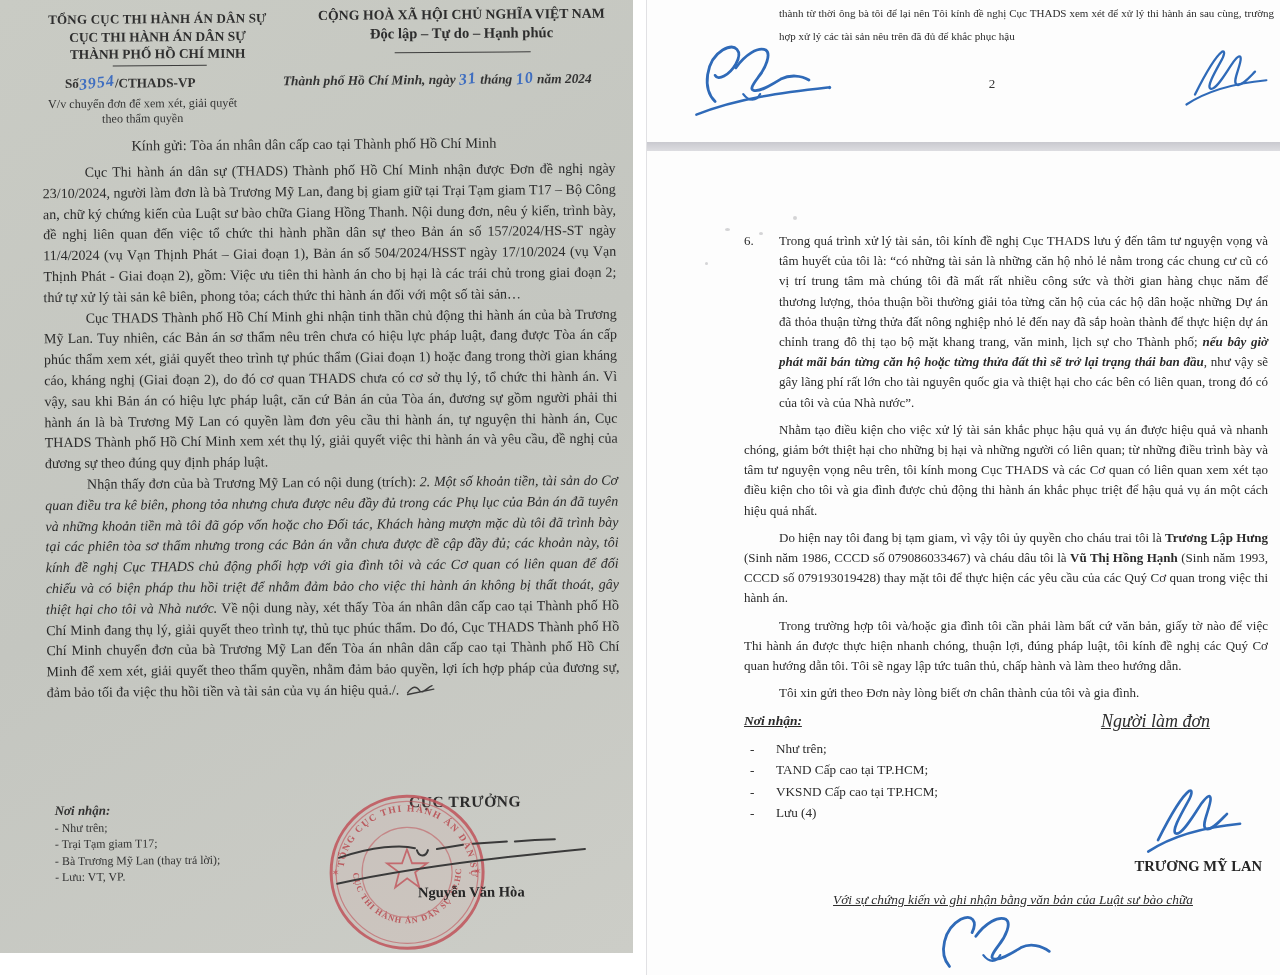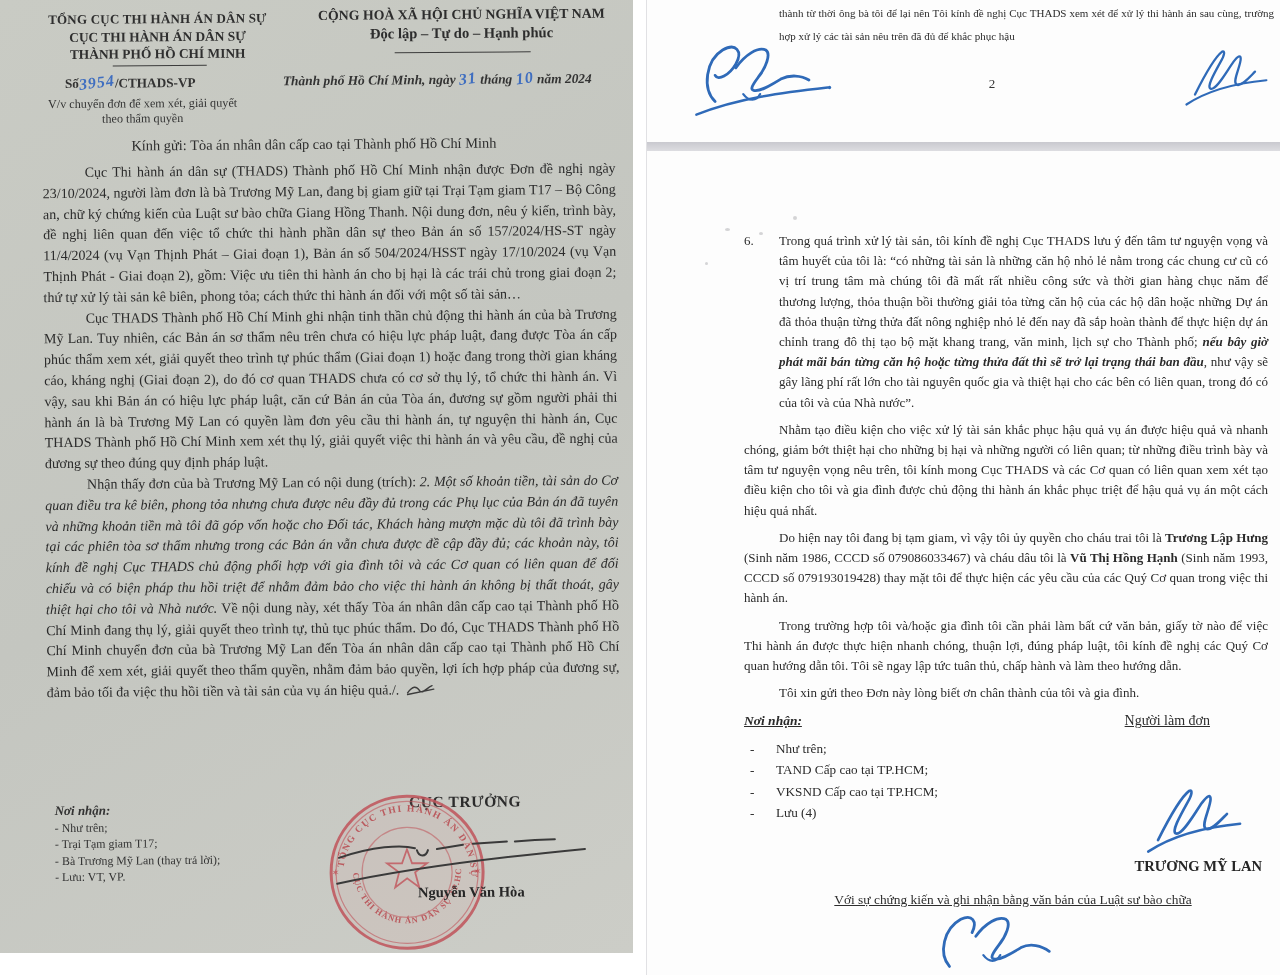--- a/index.html
+++ b/index.html
@@ -57,28 +57,28 @@
   .rdoc-main p{margin:0 0 7px 0;}
   .cont{margin-left:35px;}
   .item6{position:relative;padding-left:35px;}
   .item6 .no{position:absolute;left:0;top:0;text-indent:0;}
   .indent{text-indent:35px;}
   .q{}
   .qb{font-style:italic;font-weight:700;}
   .bname{font-weight:700;}
   .footer-row{display:flex;justify-content:space-between;align-items:flex-start;margin-top:8px;}
   .nn-label{font-weight:700;font-style:italic;text-decoration:underline;font-size:13.5px;}
-  .applicant-label{text-decoration:underline;font-size:14px;margin-right:58px;}
+  .applicant-label{font-style:italic;text-decoration:underline;font-size:18px;margin-right:58px;}
   .rec-list{margin-top:6px;}
   .rec-item{position:relative;padding-left:32px;line-height:21.5px;font-size:13.2px;}
   .rec-item::before{content:"-";position:absolute;left:6px;}
   .sig-applicant{position:absolute;left:488px;top:780px;}
   .applicant-name{position:absolute;left:400px;top:858px;width:215px;text-align:right;font-weight:700;
                   font-size:14.6px;color:#262626;}
-  .witness{position:absolute;left:110px;top:892px;width:512px;text-align:center;
+  .witness{position:absolute;left:110px;top:892px;width:512px;text-align:center;font-style:italic;
            text-decoration:underline;font-size:13.4px;color:#2d2d2d;}
   .sig-witness{position:absolute;left:278px;top:908px;}
 </style>
 </head>
 <body>
 
 <div id="canvas">
 
   <div class="left-doc">
     <div class="left-inner">

